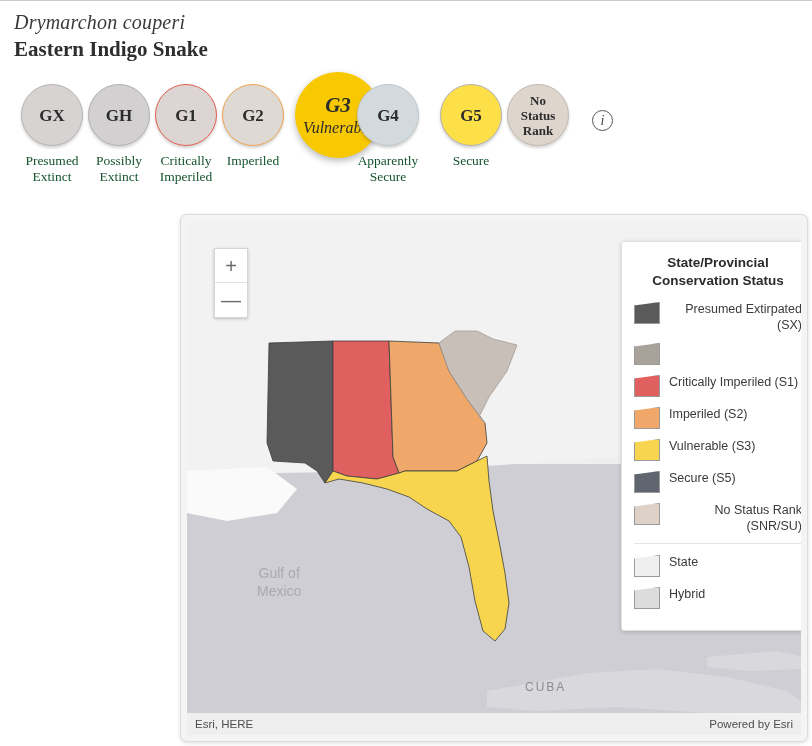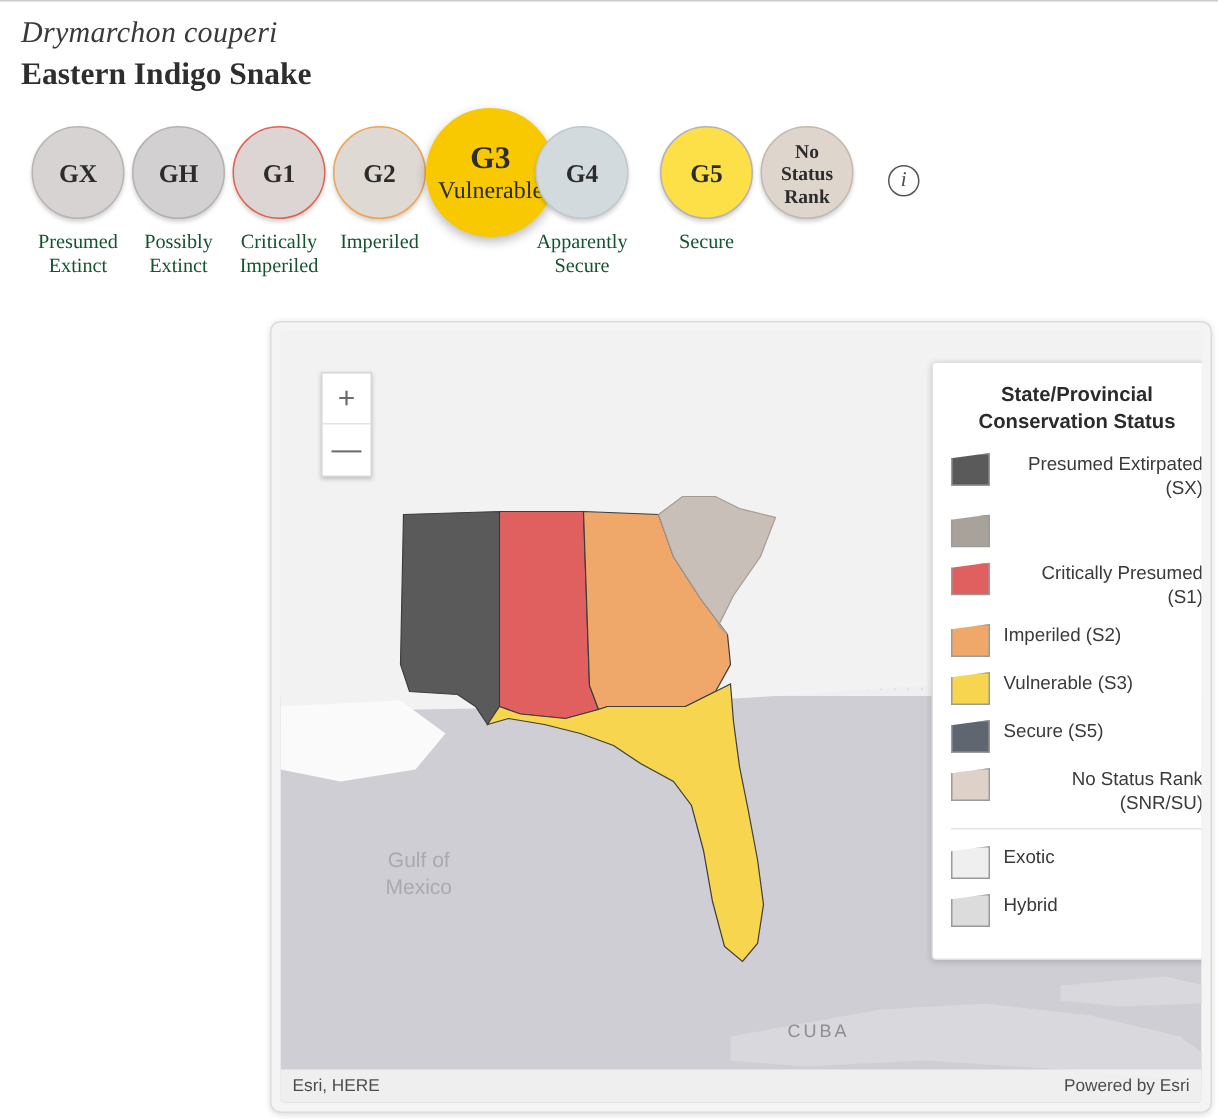--- a/index.html
+++ b/index.html
@@ -310,21 +310,21 @@
       </div>
       <div class="rank-label" style="white-space: pre-line;">Critically
 Imperiled</div>
     </div>
     <div class="rank-item" style="left: 201px;">
       <div class="rank-circle" style="background: rgb(222, 217, 211); border: 1.4px solid rgb(239, 164, 81);">
         <div class="code" style="white-space: pre-line;">G2</div>
       </div>
       <div class="rank-label" style="white-space: pre-line;">Imperiled</div>
     </div>
-    <div class="rank-item" style="left: 268px;">
+    <div class="rank-item" style="left: 279px; font-style: italic;">
       <div class="rank-circle active" style="background: rgb(248, 200, 0); border: 1.4px solid rgb(248, 200, 0);">
         <div class="code" style="white-space: pre-line;">G3</div>
         <div class="sub">Vulnerable</div>
       </div>
     </div>
     <div class="rank-item" style="left: 336px;">
       <div class="rank-circle" style="background: rgb(211, 218, 221); border: 1.4px solid rgb(191, 200, 204);">
         <div class="code" style="white-space: pre-line;">G4</div>
       </div>
       <div class="rank-label" style="white-space: pre-line;">Apparently
@@ -391,21 +391,21 @@
       <div id="legendItems">
           <div class="legend-row">
             <div class="swatch dots" style="background: rgb(90, 90, 90);"></div>
             <div class="legend-text">Presumed Extirpated (SX)</div>
           </div>
           <div class="legend-row">
             <div class="swatch dots" style="background: rgb(168, 162, 154);"></div>
           </div>
           <div class="legend-row">
             <div class="swatch dots" style="background: rgb(224, 96, 95);"></div>
-            <div class="legend-text">Critically Presumed (S1)</div>
+            <div class="legend-text">Critically Imperiled (S1)</div>
           </div>
           <div class="legend-row">
             <div class="swatch" style="background: rgb(239, 168, 105);"></div>
             <div class="legend-text">Imperiled (S2)</div>
           </div>
           <div class="legend-row">
             <div class="swatch" style="background: rgb(247, 213, 79);"></div>
             <div class="legend-text">Vulnerable (S3)</div>
           </div>
           <div class="legend-row">
@@ -414,21 +414,21 @@
           </div>
           <div class="legend-row">
             <div class="swatch dots" style="background: rgb(222, 210, 200);"></div>
             <div class="legend-text">No Status Rank (SNR/SU)</div>
           </div>
         </div>
       <div class="legend-sep"></div>
       <div id="legendExtra">
           <div class="legend-row">
             <div class="swatch hatch" style="background: rgb(239, 239, 239);"></div>
-            <div class="legend-text">Exotic</div>
+            <div class="legend-text">State</div>
           </div>
           <div class="legend-row">
             <div class="swatch hatch" style="background: rgb(220, 220, 220);"></div>
             <div class="legend-text">Hybrid</div>
           </div>
         </div>
     </div>
   </div>
 </div>
 

